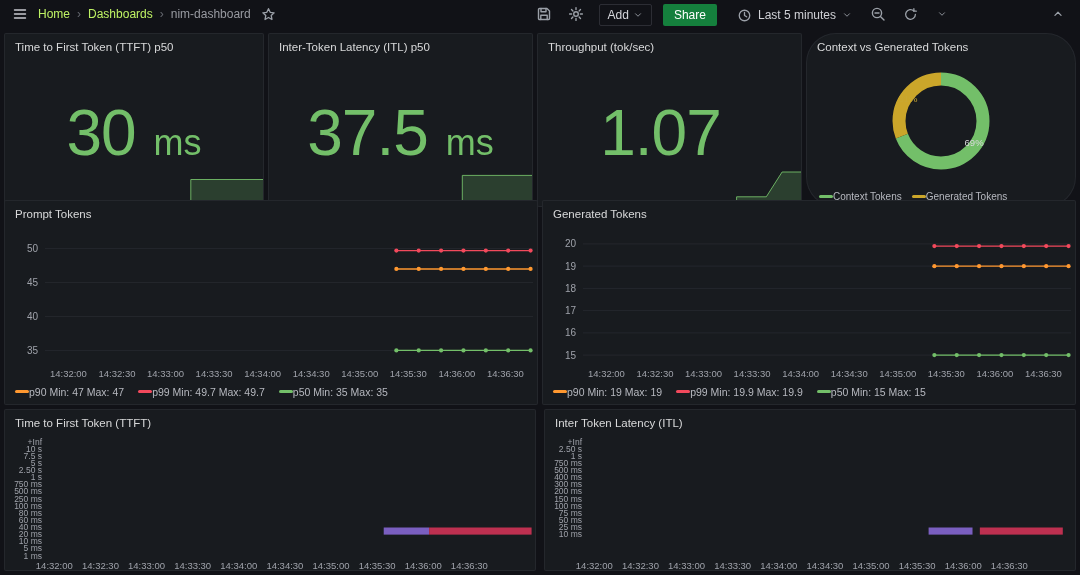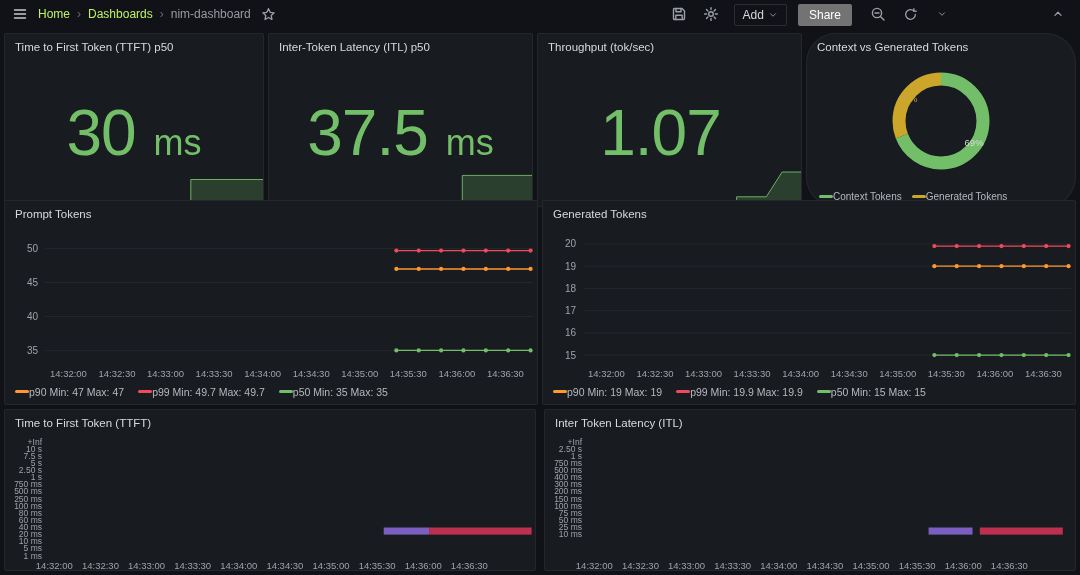--- a/index.html
+++ b/index.html
@@ -23,21 +23,21 @@
   .breadcrumb .crumb { color:#bef264; text-decoration:none; cursor:pointer; }
   .breadcrumb .sep { color:#64676e; font-size:12px; }
   .breadcrumb .current { color:#989aa1; }
   .nav-right { margin-left:auto; display:flex; align-items:flex-end; gap:8px; }
   .btn-add {
     display:inline-flex; align-items:center; gap:4px; height:22px; padding:0 8px;
     background:transparent; border:1px solid rgba(204,204,220,0.15); border-radius:2px;
     color:#d5d6db; font-size:12px; cursor:pointer; margin:0 3px;
   }
   .btn-share {
-    height:22px; padding:0 11px; background:#737373; border:none; border-radius:2px;
+    height:22px; padding:0 11px; background:#15803d; border:none; border-radius:2px;
     color:#fff; font-size:12px; font-weight:500; cursor:pointer; margin-right:6px;
   }
   .time-btn {
     display:inline-flex; align-items:center; gap:6px; height:22px; padding:0 6px;
     background:none; border:none; color:#d0d1d6; font-size:12px; cursor:pointer;
   }
   .collapse-btn { margin-left:84px; }
   
   .grid { padding:5px 4px 0 4px; display:flex; flex-direction:column; gap:4px; }
   .row { display:flex; gap:4px; }
@@ -115,20 +115,34 @@
     </button>
     <button class="btn-add">
       <span>Add</span>
       <span class="inline-ic">
         <svg class="ic" width="10" height="10" viewBox="0 0 16 16">
             <path d="M4 6l4 4 4-4"></path>
           </svg>
       </span>
     </button>
     <button class="btn-share">Share</button>
+    <button class="time-btn">
+      <span class="inline-ic">
+        <svg class="ic" width="15" height="15" viewBox="0 0 16 16">
+            <circle cx="8" cy="8" r="5.6"></circle>
+            <path d="M8 4.8V8l2.3 1.4"></path>
+          </svg>
+      </span>
+      <span>Last 5 minutes</span>
+      <span class="inline-ic">
+        <svg class="ic" width="10" height="10" viewBox="0 0 16 16">
+            <path d="M4 6l4 4 4-4"></path>
+          </svg>
+      </span>
+    </button>
     <button class="icon-btn">
       <span class="inline-ic">
         <svg class="ic" width="16" height="16" viewBox="0 0 16 16">
             <circle cx="7" cy="7" r="4.6"></circle>
             <path d="M10.4 10.4L14 14M5 7h4"></path>
           </svg>
       </span>
     </button>
     <button class="icon-btn">
       <span class="inline-ic">

